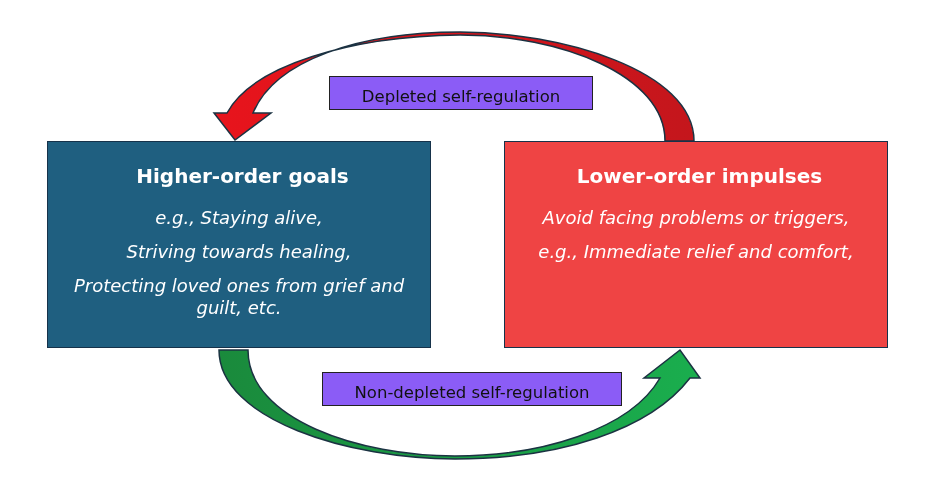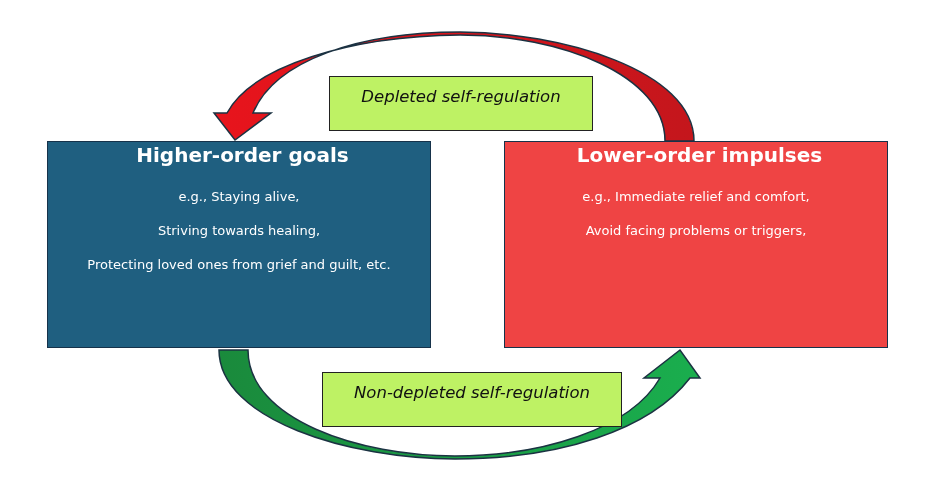--- a/index.html
+++ b/index.html
@@ -6,28 +6,28 @@
     body { width: 940px; height: 501px; position: relative; overflow: hidden;
            font-family: "DejaVu Sans", sans-serif; }
     #arrows { position: absolute; left: 0; top: 0; width: 940px; height: 501px; }
     .box {
       position: absolute; top: 141px; width: 384px; height: 207px;
       background: #1f5f80; border: 1px solid #16324a; box-sizing: border-box;
       color: #ffffff; text-align: center;
     }
     .box-left { left: 47px; }
     .box-right { left: 504px; }
-    .box-title { font-weight: bold; font-size: 20px; margin-top: 0; line-height: 26px; padding-left: 7px; }
+    .box-title { font-weight: bold; font-size: 20px; margin-top: 21px; line-height: 26px; padding-left: 7px; }
     .box-examples { margin-top: 18px; }
-    .box-example { font-size: 13px; line-height: 21px; margin: 0 10px 13px 10px; }
+    .box-example { font-style: italic; font-size: 18px; line-height: 21px; margin: 0 10px 13px 10px; }
     .box-left .box-example.multi { line-height: 22px; margin-bottom: 16px; }
     .label {
-      position: absolute; background: #bef264; border: 1px solid #222222;
+      position: absolute; background: #8b5cf6; border: 1px solid #222222;
       box-sizing: border-box; color: #111111; font-size: 16.5px;
-      text-align: center; line-height: 40px; height: 55px; font-style: italic;
+      text-align: center; line-height: 40px; height: 34px;
     }
     .label-top { left: 329px; top: 76px; width: 264px; }
     .label-bottom { left: 322px; top: 372px; width: 300px; }
   </style>
 </head>
 <body>
 
 <svg id="arrows" viewBox="0 0 940 501">
   <defs>
     <linearGradient id="redGrad" x1="0" y1="0" x2="1" y2="0">
@@ -68,19 +68,19 @@
   <div class="box-examples">
     <div class="box-example">e.g., Staying alive,</div>
     <div class="box-example">Striving towards healing,</div>
     <div class="box-example multi">Protecting loved ones from grief and guilt, etc.</div>
   </div>
 </div>
 
 <div class="box box-right" style="background: #ef4444; border-color: rgb(22, 50, 74);">
   <div class="box-title">Lower-order impulses</div>
   <div class="box-examples">
+    <div class="box-example">Avoid facing problems or triggers,</div>
     <div class="box-example">e.g., Immediate relief and comfort,</div>
-    <div class="box-example">Avoid facing problems or triggers,</div>
   </div>
 </div>
 
 <div class="label label-top">Depleted self-regulation</div>
 <div class="label label-bottom">Non-depleted self-regulation</div>
 
 </body></html>

